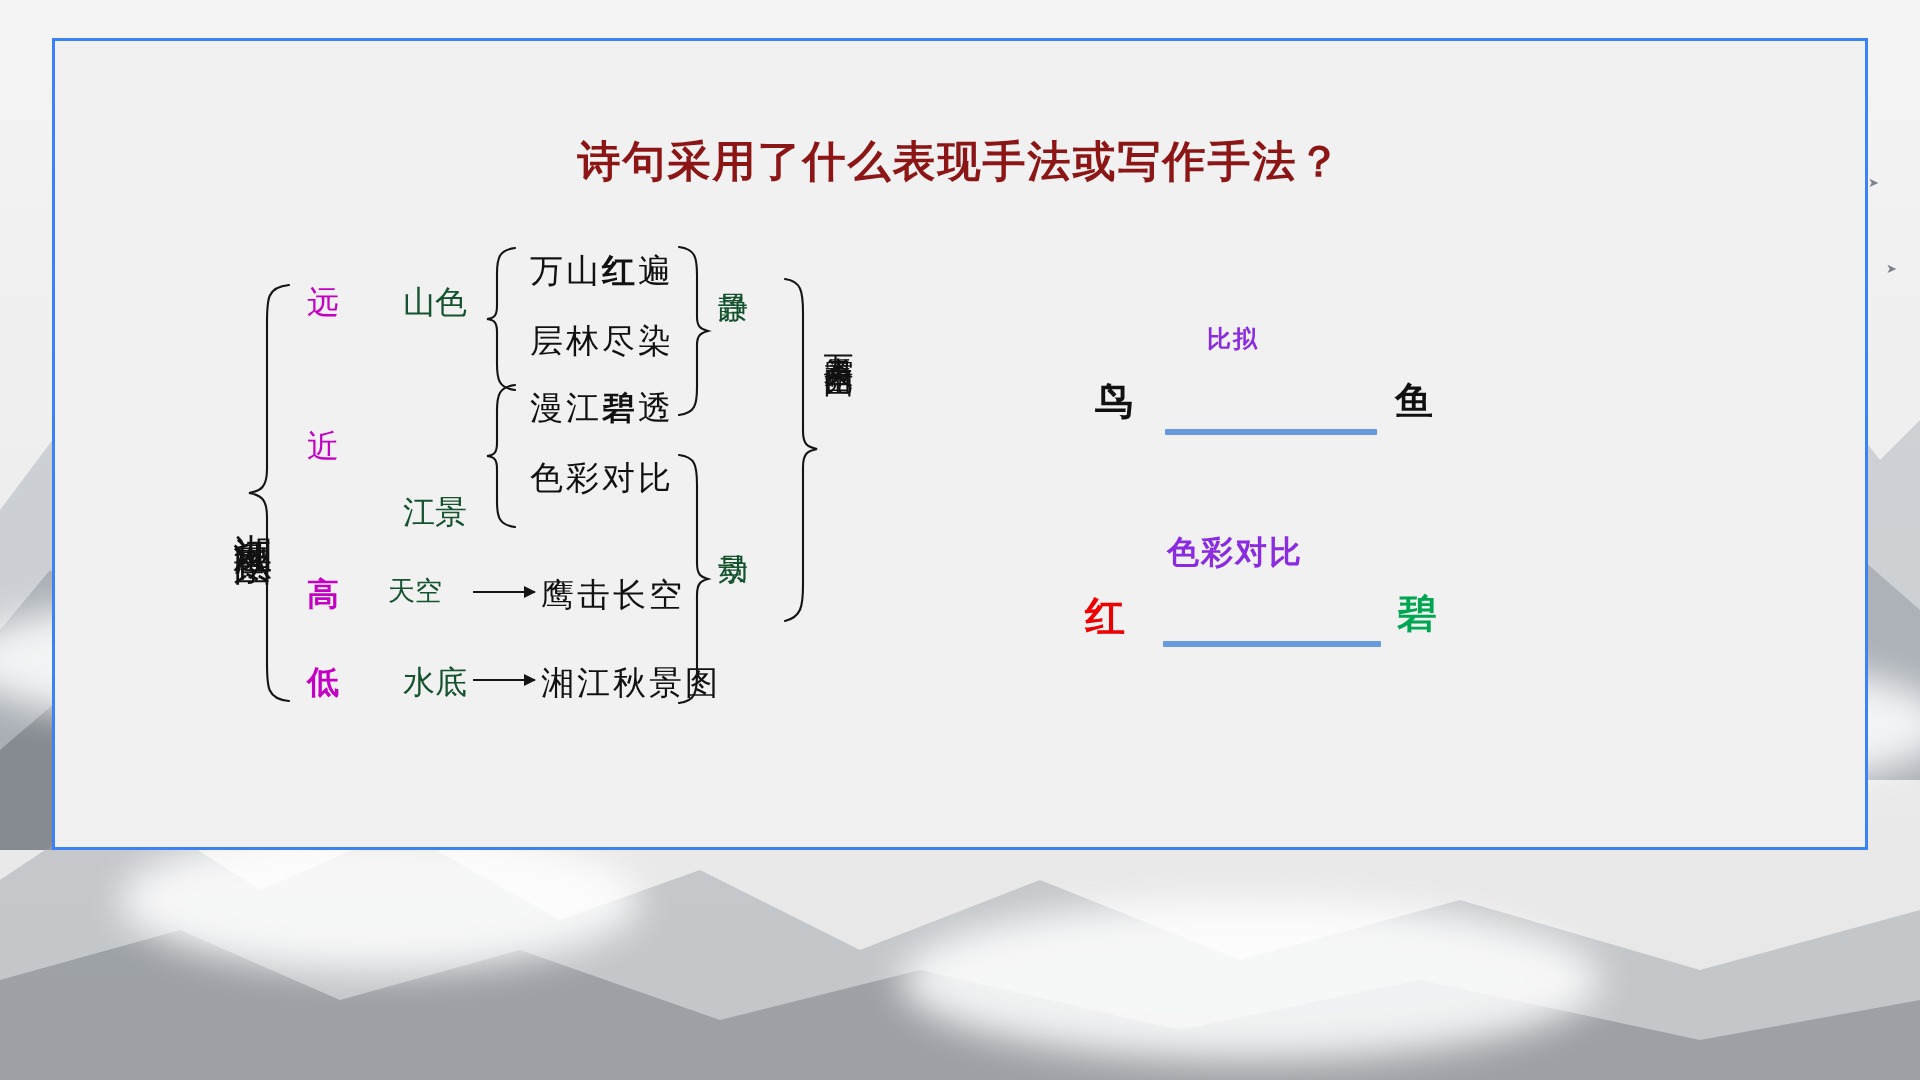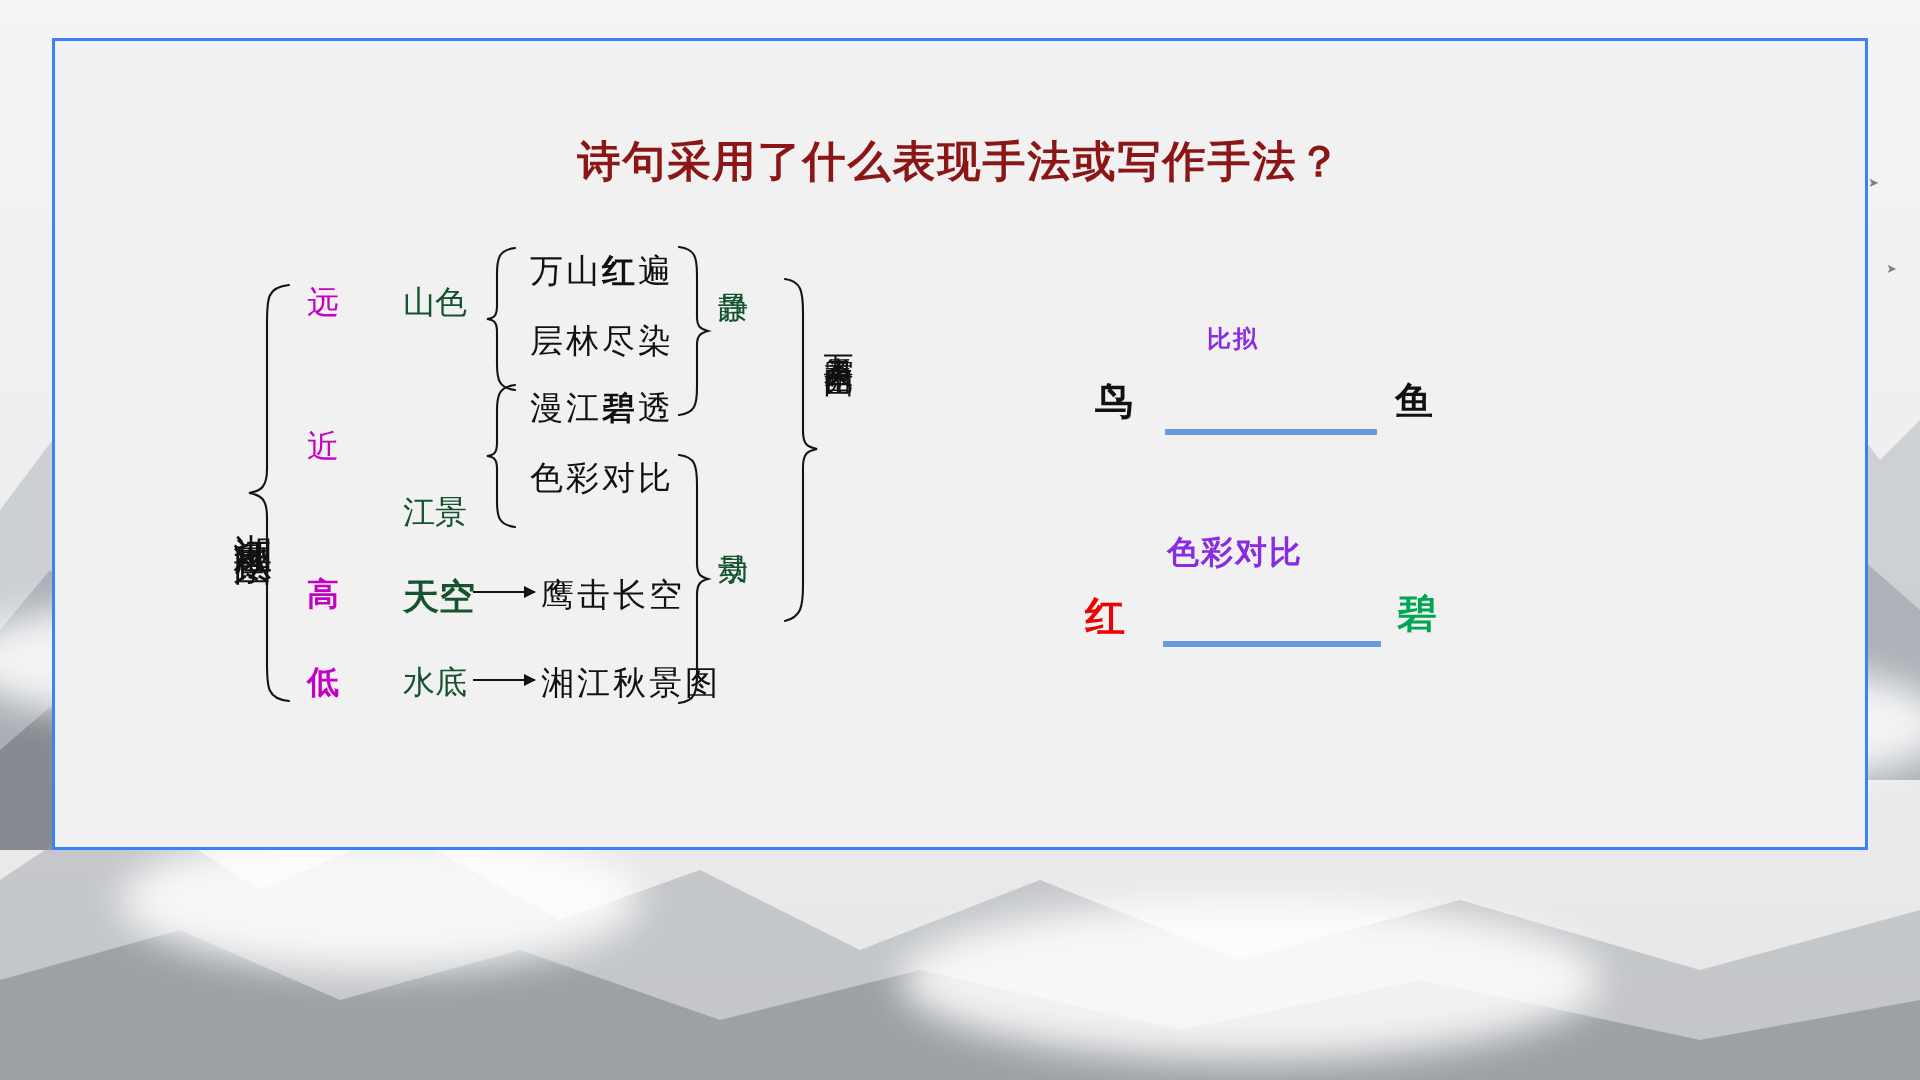--- a/index.html
+++ b/index.html
@@ -106,21 +106,21 @@
   <div class="cell magenta bold" style="left:252px;top:620px;font-size:32px;">
     <span>低</span>
   </div>
 
   <div class="cell red" style="left:348px;top:240px;font-size:32px;">
     <span>山色</span>
   </div>
   <div class="cell red" style="left:348px;top:406px;font-size:32px;margin-top:44px;">
     <span>江景</span>
   </div>
-  <div class="cell red" style="left:348px;top:532px;font-size:36px;font-weight:bold;">
+  <div class="cell red" style="left:333px;top:532px;font-size:27px;">
     <span>天空</span>
   </div>
   <div class="cell red" style="left:348px;top:620px;font-size:32px;">
     <span>水底</span>
   </div>
 
   <div class="arrow" style="left:418px;top:550px;width:62px;"></div>
   <div class="arrow" style="left:418px;top:638px;width:62px;"></div>
 
   <svg class="brace" style="left:430px;top:205px;width:34px;height:146px;">

